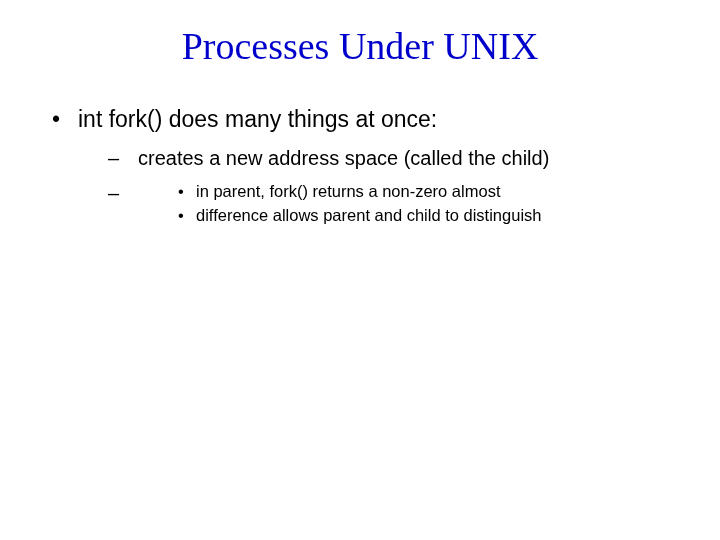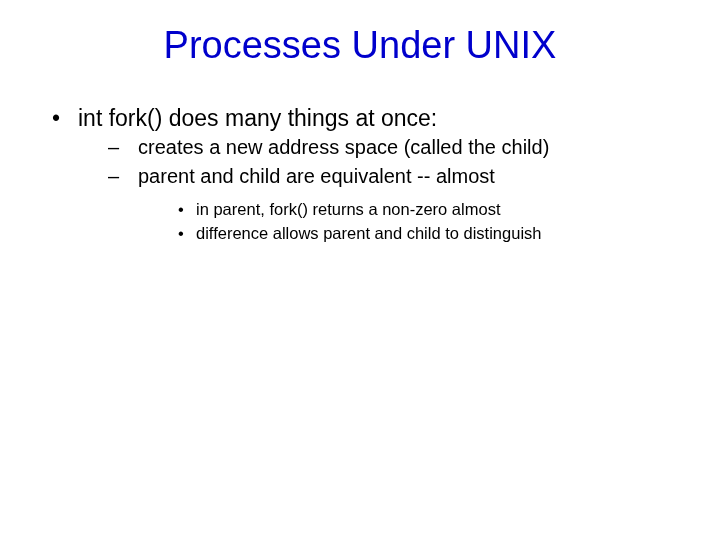--- a/index.html
+++ b/index.html
@@ -18,20 +18,21 @@
     padding: 24px 32px 24px 32px;
   }
   .title {
     font-size: 38px;
     color: #0000cc;
     text-align: center;
     margin: 0 0 36px 0;
     font-weight: normal;
     padding-left: 60px;
     padding-right: 60px;
+    font-family: Liberation Serif, serif;
   }
   ul.lvl1, ul.lvl2, ul.lvl3 {
     margin: 0;
     padding: 0;
   }
   ul.lvl1 {
     list-style: none;
     padding-left: 20px;
     font-size: 23px;
     line-height: 1.35;
@@ -45,20 +46,21 @@
     content: "•";
     position: absolute;
     left: 0;
     top: 0;
   }
   ul.lvl2 {
     list-style: none;
     padding-left: 30px;
     font-size: 20px;
     line-height: 1.35;
+    margin-top: 10px;
     margin-bottom: 6px;
   }
   ul.lvl2 > li {
     position: relative;
     padding-left: 30px;
     margin-bottom: 2px;
   }
   ul.lvl2 > li::before {
     content: "–";
     position: absolute;
@@ -90,21 +92,20 @@
 
 <div class="slide">
   <h1 class="title">Processes Under UNIX</h1>
 
   <ul class="lvl1">
     <li>
       <span>int fork() does many things at once:</span>
       <ul class="lvl2">
         <li>creates a new address space (called the child)</li>
         <li>
-          <span>parent and child are equivalent -- almost</span>
           <ul class="lvl3">
             <li>in parent, fork() returns a non-zero almost</li>
             <li>difference allows parent and child to distinguish</li>
           </ul>
         </li>
       </ul>
     </li>
   </ul>
 </div>
 

